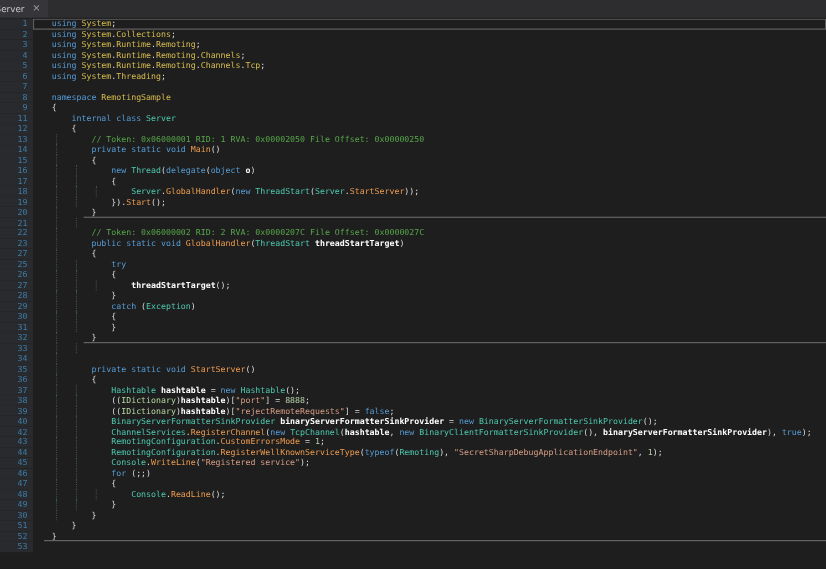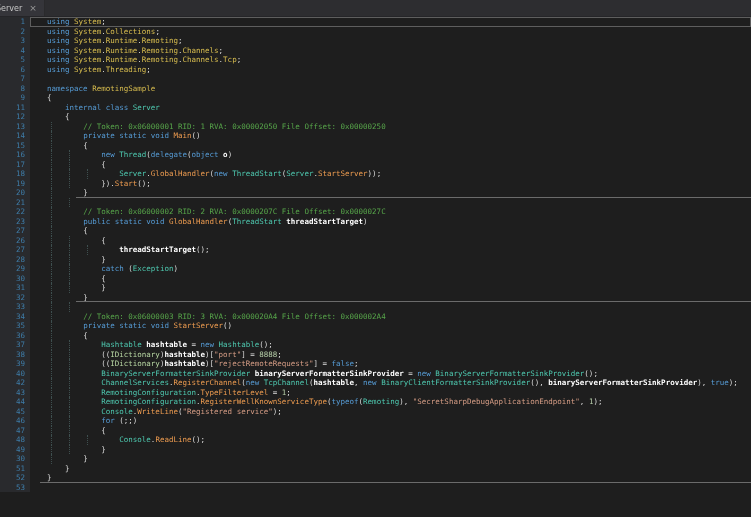--- a/index.html
+++ b/index.html
@@ -132,20 +132,24 @@
         </div>
         <div class="line">
           <span class="num">23</span>
           <span class="content"><span class="guide" style="left: 21.08px;"></span><span class="tk-w">        </span><span class="tk-k">public</span><span class="tk-p"> </span><span class="tk-k">static</span><span class="tk-p"> </span><span class="tk-k">void</span><span class="tk-p"> </span><span class="tk-m">GlobalHandler</span><span class="tk-p">(</span><span class="tk-t">ThreadStart</span><span class="tk-p"> </span><span class="tk-l">threadStartTarget</span><span class="tk-p">)</span></span>
         </div>
         <div class="line">
           <span class="num">27</span>
           <span class="content"><span class="guide" style="left: 21.08px;"></span><span class="tk-w">        </span><span class="tk-p">{</span></span>
         </div>
         <div class="line">
+          <span class="num">25</span>
+          <span class="content"><span class="guide" style="left: 21.08px;"></span><span class="guide" style="left: 39.16px;"></span><span class="tk-w">            </span><span class="tk-k">try</span></span>
+        </div>
+        <div class="line">
           <span class="num">26</span>
           <span class="content"><span class="guide" style="left: 21.08px;"></span><span class="guide" style="left: 39.16px;"></span><span class="tk-w">            </span><span class="tk-p">{</span></span>
         </div>
         <div class="line">
           <span class="num">27</span>
           <span class="content"><span class="guide" style="left: 21.08px;"></span><span class="guide" style="left: 39.16px;"></span><span class="guide" style="left: 57.24px;"></span><span class="tk-w">                </span><span class="tk-l">threadStartTarget</span><span class="tk-p">();</span></span>
         </div>
         <div class="line">
           <span class="num">28</span>
           <span class="content"><span class="guide" style="left: 21.08px;"></span><span class="guide" style="left: 39.16px;"></span><span class="tk-w">            </span><span class="tk-p">}</span></span>
@@ -165,21 +169,21 @@
         <div class="line">
           <span class="num">32</span>
           <span class="content"><span class="guide" style="left: 21.08px;"></span><span class="tk-w">        </span><span class="tk-p">}</span><span class="sep" style="left: 45.94px;"></span></span>
         </div>
         <div class="line">
           <span class="num">33</span>
           <span class="content"><span class="guide" style="left: 21.08px;"></span><span class="guide" style="left: 39.16px;"></span><span class="tk-w">            </span></span>
         </div>
         <div class="line">
           <span class="num">34</span>
-          <span class="content"><span class="guide" style="left: 21.08px;"></span><span class="tk-w">        </span><span class="tk-c">// Token: 0x06000003 RID: 3 RVA: 0x000020A4 File Offset: 0x000002A4</span></span>
+          <span class="content"><span class="guide" style="left: 21.08px;"></span><span class="tk-w">        </span></span>
         </div>
         <div class="line">
           <span class="num">35</span>
           <span class="content"><span class="guide" style="left: 21.08px;"></span><span class="tk-w">        </span><span class="tk-k">private</span><span class="tk-p"> </span><span class="tk-k">static</span><span class="tk-p"> </span><span class="tk-k">void</span><span class="tk-p"> </span><span class="tk-m">StartServer</span><span class="tk-p">()</span></span>
         </div>
         <div class="line">
           <span class="num">36</span>
           <span class="content"><span class="guide" style="left: 21.08px;"></span><span class="tk-w">        </span><span class="tk-p">{</span></span>
         </div>
         <div class="line">
@@ -197,21 +201,21 @@
         <div class="line">
           <span class="num">40</span>
           <span class="content"><span class="guide" style="left: 21.08px;"></span><span class="guide" style="left: 39.16px;"></span><span class="tk-w">            </span><span class="tk-t">BinaryServerFormatterSinkProvider</span><span class="tk-p"> </span><span class="tk-l">binaryServerFormatterSinkProvider</span><span class="tk-p"> = </span><span class="tk-k">new</span><span class="tk-p"> </span><span class="tk-t">BinaryServerFormatterSinkProvider</span><span class="tk-p">();</span></span>
         </div>
         <div class="line">
           <span class="num">42</span>
           <span class="content"><span class="guide" style="left: 21.08px;"></span><span class="guide" style="left: 39.16px;"></span><span class="tk-w">            </span><span class="tk-t">ChannelServices</span><span class="tk-p">.</span><span class="tk-m">RegisterChannel</span><span class="tk-p">(</span><span class="tk-k">new</span><span class="tk-p"> </span><span class="tk-t">TcpChannel</span><span class="tk-p">(</span><span class="tk-l">hashtable</span><span class="tk-p">, </span><span class="tk-k">new</span><span class="tk-p"> </span><span class="tk-t">BinaryClientFormatterSinkProvider</span><span class="tk-p">(), </span><span class="tk-l">binaryServerFormatterSinkProvider</span><span class="tk-p">), </span><span class="tk-k">true</span><span class="tk-p">);</span></span>
         </div>
         <div class="line">
           <span class="num">43</span>
-          <span class="content"><span class="guide" style="left: 21.08px;"></span><span class="guide" style="left: 39.16px;"></span><span class="tk-w">            </span><span class="tk-t">RemotingConfiguration</span><span class="tk-p">.</span><span class="tk-m">TypeFilterLevel</span><span class="tk-p"> = </span><span class="tk-n">1</span><span class="tk-p">;</span></span>
+          <span class="content"><span class="guide" style="left: 21.08px;"></span><span class="guide" style="left: 39.16px;"></span><span class="tk-w">            </span><span class="tk-t">RemotingConfiguration</span><span class="tk-p">.</span><span class="tk-m">CustomErrorsMode</span><span class="tk-p"> = </span><span class="tk-n">1</span><span class="tk-p">;</span></span>
         </div>
         <div class="line">
           <span class="num">44</span>
           <span class="content"><span class="guide" style="left: 21.08px;"></span><span class="guide" style="left: 39.16px;"></span><span class="tk-w">            </span><span class="tk-t">RemotingConfiguration</span><span class="tk-p">.</span><span class="tk-m">RegisterWellKnownServiceType</span><span class="tk-p">(</span><span class="tk-k">typeof</span><span class="tk-p">(</span><span class="tk-t">Remoting</span><span class="tk-p">), </span><span class="tk-s">"SecretSharpDebugApplicationEndpoint"</span><span class="tk-p">, </span><span class="tk-n">1</span><span class="tk-p">);</span></span>
         </div>
         <div class="line">
           <span class="num">45</span>
           <span class="content"><span class="guide" style="left: 21.08px;"></span><span class="guide" style="left: 39.16px;"></span><span class="tk-w">            </span><span class="tk-t">Console</span><span class="tk-p">.</span><span class="tk-m">WriteLine</span><span class="tk-p">(</span><span class="tk-s">"Registered service"</span><span class="tk-p">);</span></span>
         </div>
         <div class="line">

